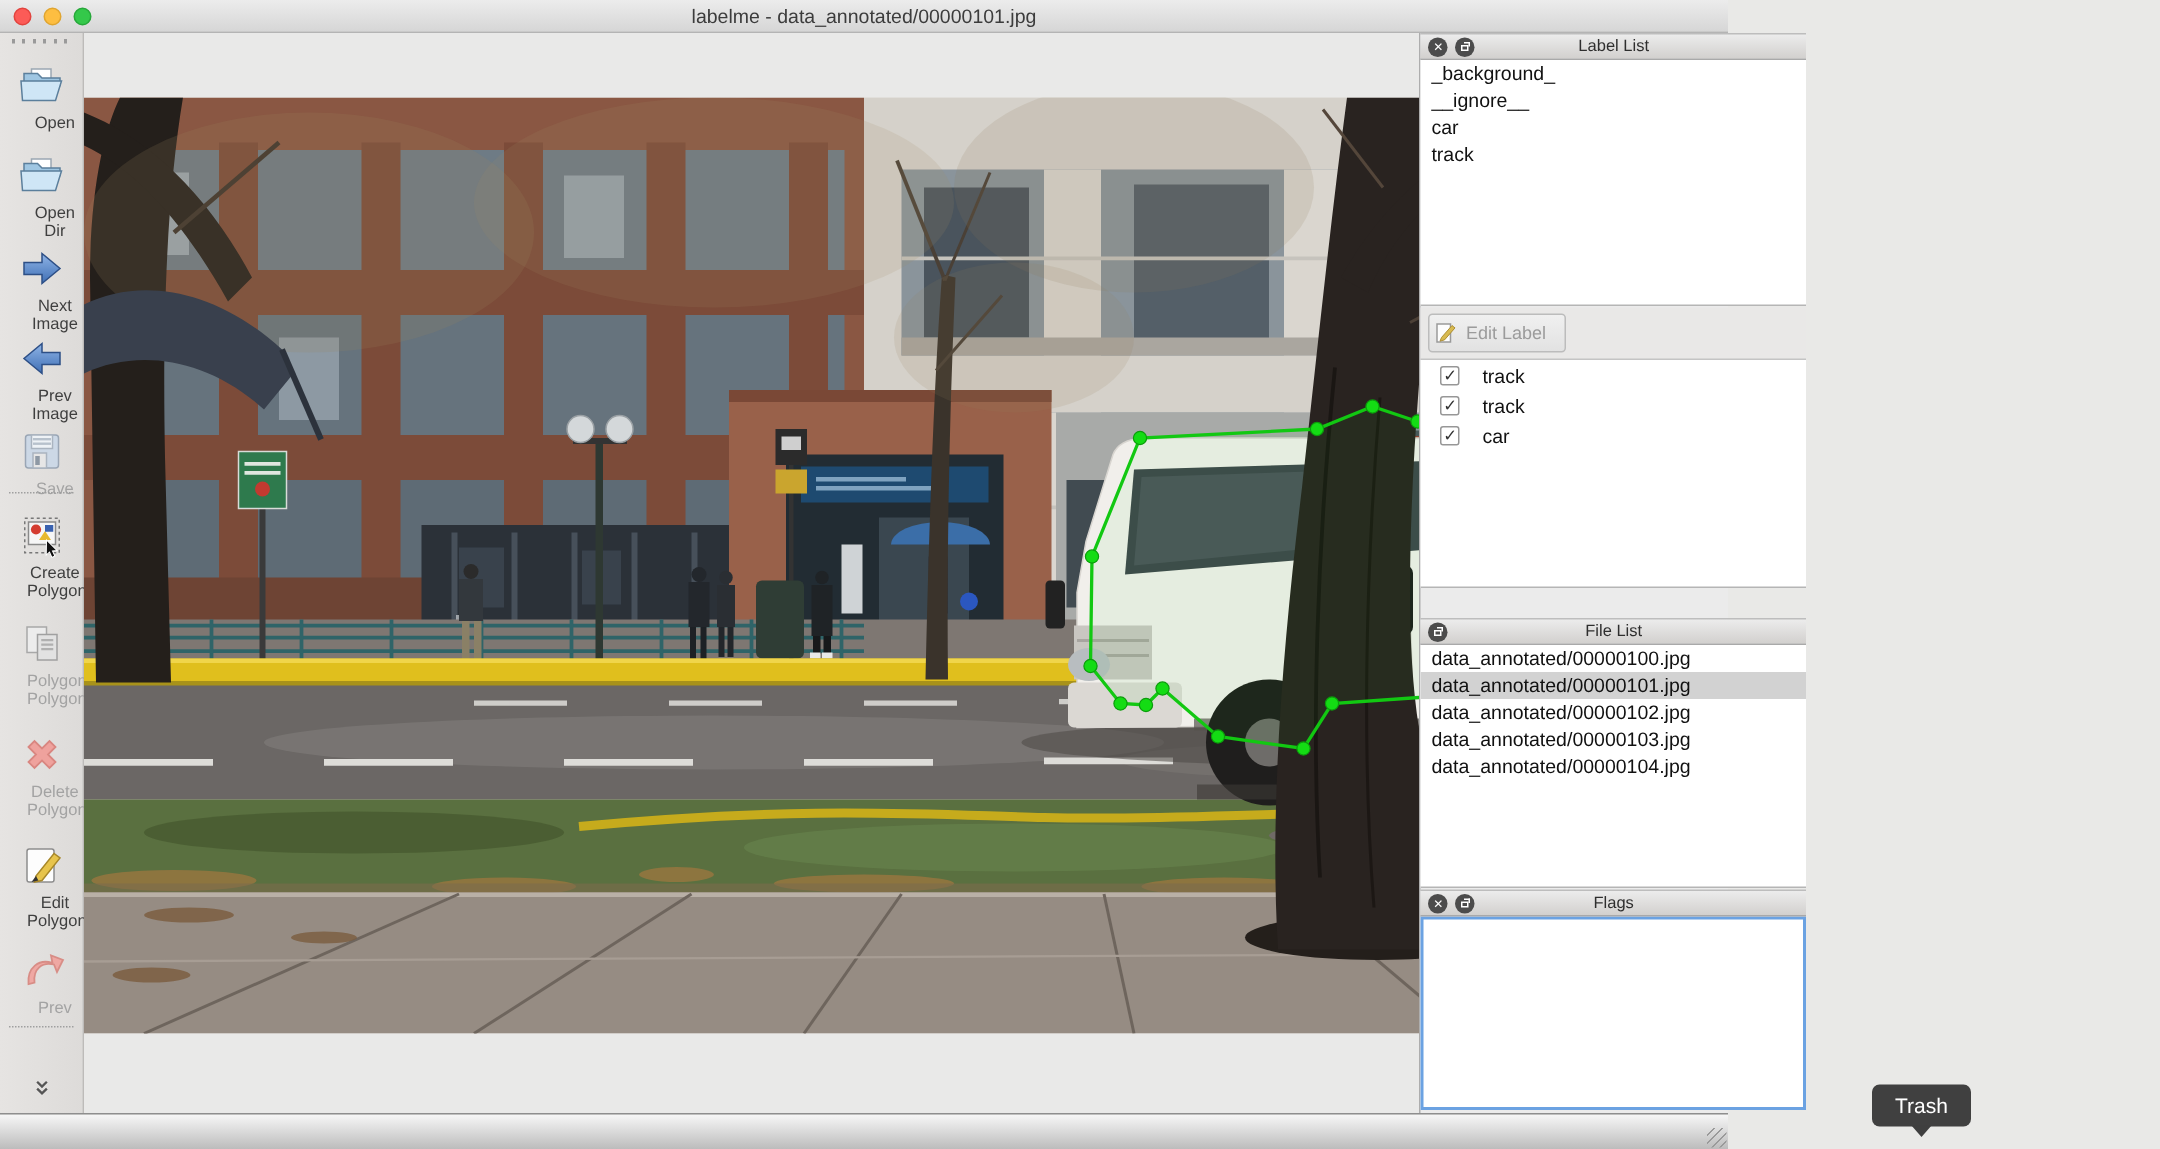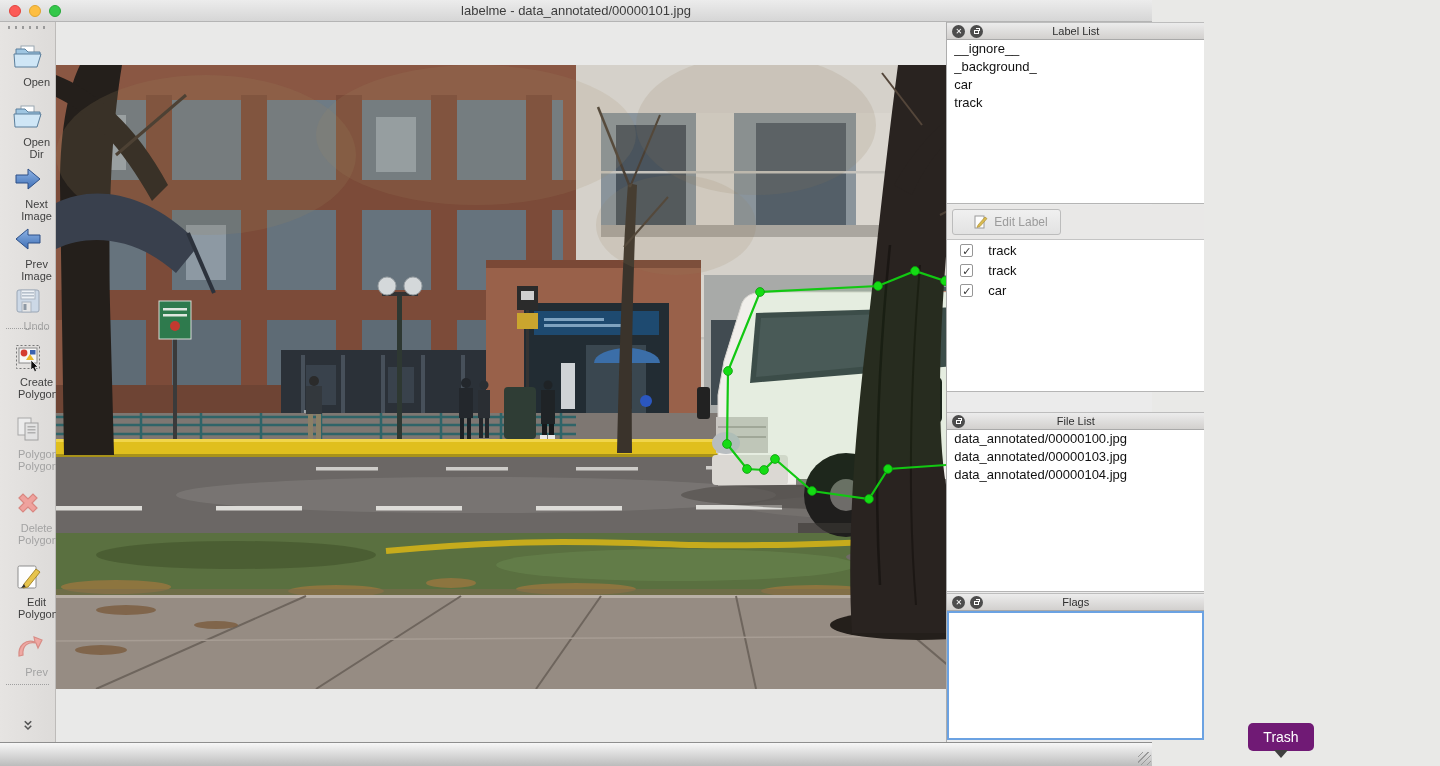--- a/index.html
+++ b/index.html
@@ -45,38 +45,38 @@
     text-align:center; font-size:11px; color:#2e2e2e; line-height:17px; }
   .ptb { position:absolute; top:2px; display:flex; gap:5px; left:5px; }
   .pbtn { width:13px; height:13px; border-radius:50%; background:#4c4c4c;
     color:#fff; font-size:8px; line-height:13px; text-align:center; position:relative; }
   .pbtn .sq { position:absolute; left:3.5px; top:4.5px; width:5px; height:4px; border:1px solid #fff; }
   .pbtn .sq2 { position:absolute; left:5.5px; top:2.8px; width:4px; height:3px; border:1px solid #fff; border-bottom:none; border-left:none; }
   .panel-content { background:#ffffff; border-bottom:1px solid #b5b5b5; overflow:hidden; }
   .list-item { font-size:13px; color:#111; padding:1px 0 1px 7px; line-height:16px; white-space:nowrap; }
   .list-item.selected { background:#d2d2d2; }
   .poly-toolrow { height:35px; background:#e9e8e7; border-bottom:1px solid #c4c4c4; padding:4px 0 0 5px; }
-  .edit-btn { display:inline-flex; align-items:center; gap:6px; height:26px; padding:0 12px 0 21px;
+  .edit-btn { display:inline-flex; align-items:center; gap:6px; height:26px; padding:0 12px 0 4px;
     background:linear-gradient(#f0f0f0,#e2e2e2); border:1px solid #bcbcbc; border-radius:3px;
     font-size:12px; color:#9b9b9b; }
   .chk-row { display:flex; align-items:center; gap:15px; padding:2px 0 2px 13px; height:20px; }
   .chk { width:13px; height:13px; border:1px solid #979797; border-radius:2px; background:#fff;
     font-size:11px; line-height:12px; text-align:center; color:#333; }
   .chk-label { font-size:13px; color:#111; }
   .flags-box { background:#fff; border:2px solid #6ba2e2; }
 
   
   .statusbar { position:absolute; left:0; right:0; bottom:0; height:24px;
     background:linear-gradient(#f7f7f7,#bcbcbc); border-top:1px solid #8e8e8e; }
   .grip { position:absolute; right:1px; bottom:1px; width:13px; height:13px;
     background-image:repeating-linear-gradient(135deg, transparent 0 3px, #9a9a9a 3px 4px); }
 
   
   .tooltip { position:absolute; left:1248px; top:723px; width:66px; height:28px;
-    background:#701a75; border-radius:5px; color:#fff; font-size:14px;
+    background:#404040; border-radius:5px; color:#fff; font-size:14px;
     display:flex; align-items:center; justify-content:center; z-index:20; }
   .tooltip::after { content:""; position:absolute; left:26px; top:27px;
     border:7px solid transparent; border-top:8px solid #3f3f3f; border-bottom:none; }
 </style>
 </head>
 <body>
 
 <div class="window">
 
   <div class="titlebar">
@@ -133,21 +133,21 @@
 
       <div class="tool disabled" style="top:262px">
         <svg class="ticon" viewBox="0 0 34 34">
           <rect x="6" y="6" width="22" height="22" rx="2" fill="#ccd8e6" stroke="#9aa6b5"></rect>
           <rect x="10" y="6" width="14" height="9" fill="#eef2f6" stroke="#aab4c0"></rect>
           <rect x="11" y="8" width="12" height="1.6" fill="#b7c1cc"></rect>
           <rect x="11" y="11" width="12" height="1.6" fill="#b7c1cc"></rect>
           <rect x="11" y="18" width="9" height="10" fill="#e6e6e6" stroke="#aab4c0"></rect>
           <rect x="12.5" y="20" width="3" height="6" fill="#8e99a5"></rect>
         </svg>
-        <div class="tlabel">Undo</div>
+        <div class="tlabel">Save</div>
       </div>
 
       <div class="tb-sep" style="top:306px"></div>
 
       <div class="tool" style="top:318px">
         <svg class="ticon" viewBox="0 0 34 34">
           <rect x="5.5" y="5.5" width="23" height="23" fill="none" stroke="#777" stroke-dasharray="2 2"></rect>
           <rect x="8" y="8" width="18" height="15" fill="#f6f6f6" stroke="#8a8a8a"></rect>
           <circle cx="13" cy="13" r="3.4" fill="#d43c30"></circle>
           <path d="M15 20 l4 -6 4 6 Z" fill="#e8b92e"></path>
@@ -530,22 +530,22 @@
           <div class="ptb">
             <span class="pbtn">✕</span>
             <span class="pbtn">
                 <span class="sq"></span>
                 <span class="sq2"></span>
               </span>
           </div>
           <span>Label List</span>
         </div>
         <div class="panel-content" style="height:164px">
+          <div class="list-item">_background_</div>
           <div class="list-item">__ignore__</div>
-          <div class="list-item">_background_</div>
           <div class="list-item">car</div>
           <div class="list-item">track</div>
         </div>
       </div>
 
       <div class="dock" style="top:183px">
         <div class="poly-toolrow">
           <span class="edit-btn">
             <svg width="14" height="14" viewBox="0 0 14 14">
               <rect x="1" y="1" width="9" height="12" fill="#fdfdfd" stroke="#9a9a9a"></rect>
@@ -575,20 +575,22 @@
           <div class="ptb">
             <span class="pbtn">
                 <span class="sq"></span>
                 <span class="sq2"></span>
               </span>
           </div>
           <span>File List</span>
         </div>
         <div class="panel-content" style="height:162px">
           <div class="list-item">data_annotated/00000100.jpg</div>
+          <div class="list-item selected">data_annotated/00000101.jpg</div>
+          <div class="list-item">data_annotated/00000102.jpg</div>
           <div class="list-item">data_annotated/00000103.jpg</div>
           <div class="list-item">data_annotated/00000104.jpg</div>
         </div>
       </div>
 
       <div class="dock" style="top:571px">
         <div class="panel-title">
           <div class="ptb">
             <span class="pbtn">✕</span>
             <span class="pbtn">

